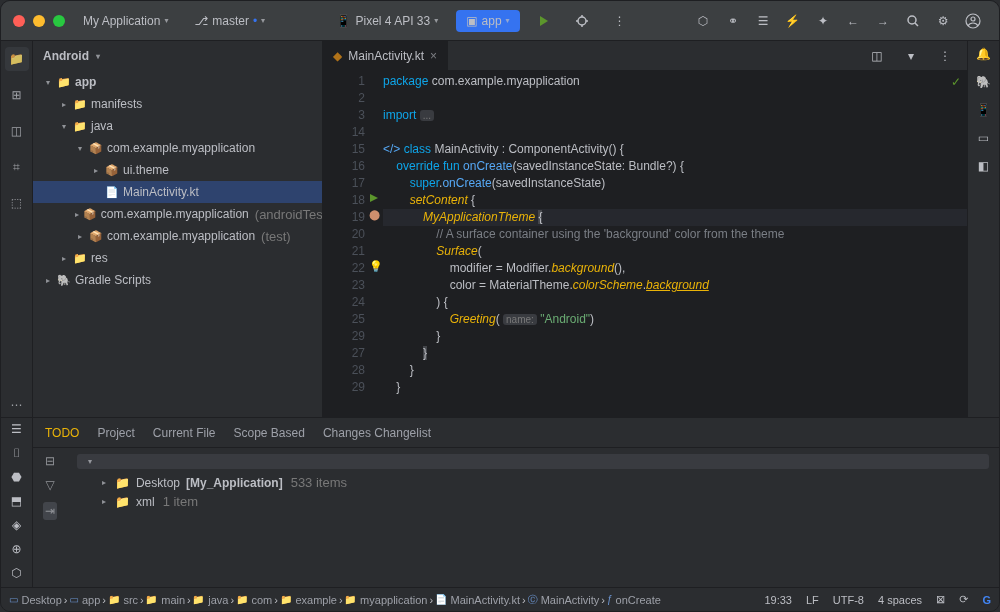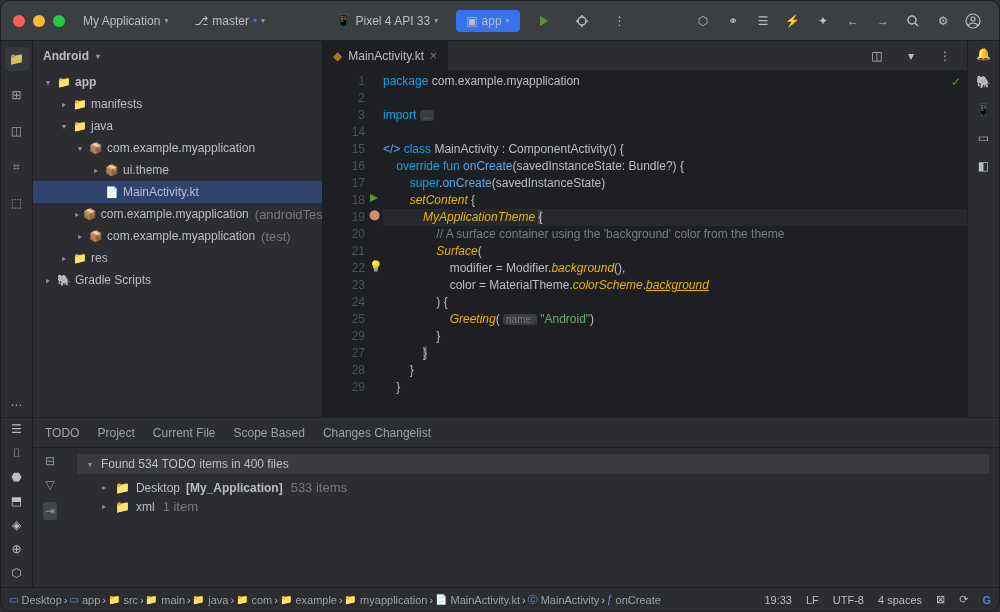--- a/index.html
+++ b/index.html
@@ -46,21 +46,21 @@
 .ok-mark { position: absolute; right: 6px; top: 4px; color: #5c962c; }
 
 .right-rail { width: 32px; background: #2b2d30; border-left: 1px solid #1e1f22; display: flex; flex-direction: column; align-items: center; padding-top: 6px; gap: 14px; }
 
 
 .bottom-panel { height: 170px; border-top: 1px solid #1e1f22; display: flex; }
 .bp-rail { width: 32px; border-right: 1px solid #1e1f22; display: flex; flex-direction: column; align-items: center; padding-top: 4px; gap: 10px; }
 .bp-body { flex: 1; display: flex; flex-direction: column; }
 .bp-tabs { height: 30px; display: flex; align-items: center; gap: 18px; padding: 0 12px; border-bottom: 1px solid #1e1f22; }
 .bp-tab { cursor: pointer; color: #9da0a8; }
-.bp-tab.active { color: #a3a3a3; }
+.bp-tab.active { color: #eab308; }
 .bp-content { flex: 1; display: flex; }
 .bp-tools { width: 34px; display: flex; flex-direction: column; align-items: center; padding-top: 6px; gap: 10px; }
 .bp-tools .tool { opacity: .7; cursor: pointer; }
 .bp-tools .tool.active { background: #4e5157; border-radius: 3px; padding: 2px; }
 .bp-tree { flex: 1; padding: 6px 10px; }
 .bp-head { background: #393b40; padding: 3px 8px; border-radius: 3px; display: flex; align-items: center; gap: 6px; margin-bottom: 4px; }
 .bp-row { padding: 2px 0 2px 22px; display: flex; align-items: center; gap: 6px; }
 
 
 .statusbar { height: 24px; border-top: 1px solid #1e1f22; display: flex; align-items: center; padding: 0 8px; gap: 4px; font-size: 11px; background: #2b2d30; }
@@ -305,21 +305,20 @@
         </div>
     <div class="bp-content">
       <div class="bp-tools">
         <div class="tool">⊟</div>
         <div class="tool">▽</div>
         <div class="tool active">⇥</div>
       </div>
       <div class="bp-tree">
         <div class="bp-head">
           <span class="tw">▾</span>
-          <span>Found 534 TODO items in 400 files</span>
         </div>
         <div id="bp-rows">
               <div class="bp-row">
                 <span class="tw">▸</span>
                 <span>📁</span>
                 <span>Desktop</span> 
                 <b>[My_Application]</b> 
                 <span class="muted">533 items</span>
               </div>
               <div class="bp-row">

